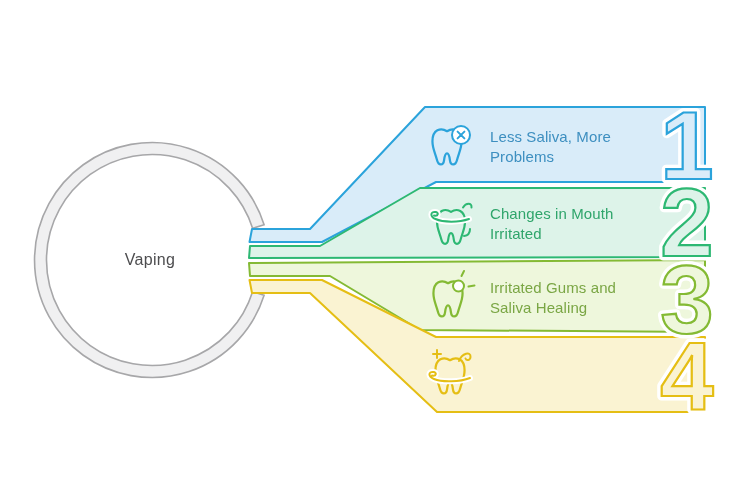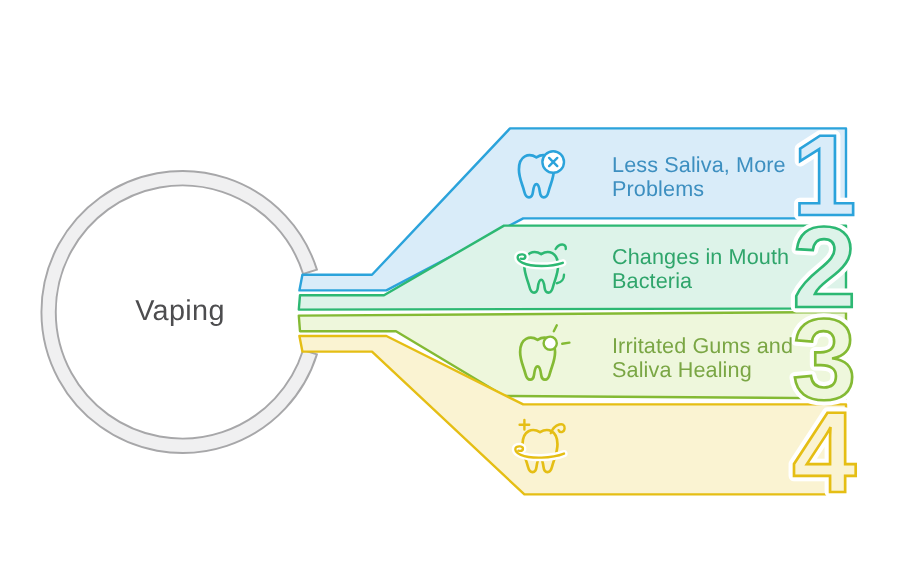--- a/index.html
+++ b/index.html
@@ -3,25 +3,25 @@
 <meta charset="utf-8">
 <style>
   html,body{margin:0;padding:0;background:#ffffff;}
   .stage{
     position:relative;width:750px;height:489px;background:#ffffff;overflow:hidden;
     font-family:"Liberation Sans","DejaVu Sans",sans-serif;
   }
   .stage svg{position:absolute;left:0;top:0;}
   .title{
     position:absolute;left:50px;top:248px;width:200px;text-align:center;
-    font-size:24px;line-height:24px;color:#4d4d4f;letter-spacing:.3px;
+    font-size:16px;line-height:24px;color:#4d4d4f;letter-spacing:.3px;
   }
   .label{
     position:absolute;left:490px;width:152px;
-    font-size:18px;line-height:20px;letter-spacing:.1px;margin-left:20px;
+    font-size:15px;line-height:20px;letter-spacing:.1px;
   }
   .label-1{top:127px;color:#3d8fc0;}
   .label-2{top:204px;color:#2fa56b;}
   .label-3{top:278px;color:#7aa644;}
   .label-4{top:356px;color:#b3991f;}
   .num{
     font-family:"Liberation Sans","DejaVu Sans",sans-serif;
     font-weight:bold;font-size:96px;text-anchor:middle;
   }
   .num-halo{fill:#ffffff;stroke:#ffffff;stroke-width:9;paint-order:stroke;stroke-linejoin:round;}
@@ -105,16 +105,16 @@
       <path d="M 9 -16 C 12 -24 21 -26 20.5 -20 C 20.2 -16.5 16.5 -16 15.5 -18.5"></path>
       <path d="M 20 1 C 10 5 -8 5.5 -16 2 C -22 -0.5 -22 -5.5 -16.5 -5 C -13 -4.7 -13.5 -0.5 -18 -1.5" stroke="#ffffff" stroke-width="6"></path>
       <path d="M 20 1 C 10 5 -8 5.5 -16 2 C -22 -0.5 -22 -5.5 -16.5 -5 C -13 -4.7 -13.5 -0.5 -18 -1.5"></path>
       <path d="M -17 -23 L -9 -23 M -13 -27 L -13 -19"></path>
     </g>
   </svg>
 
   <div class="title">Vaping</div>
 
   <div class="label label-1">Less Saliva, More Problems</div>
-  <div class="label label-2">Changes in Mouth Bacteria</div>
+  <div class="label label-2">Changes in Mouth Irritated</div>
   <div class="label label-3">Irritated Gums and Saliva Healing</div>
 
 </div>
 
 </body></html>

